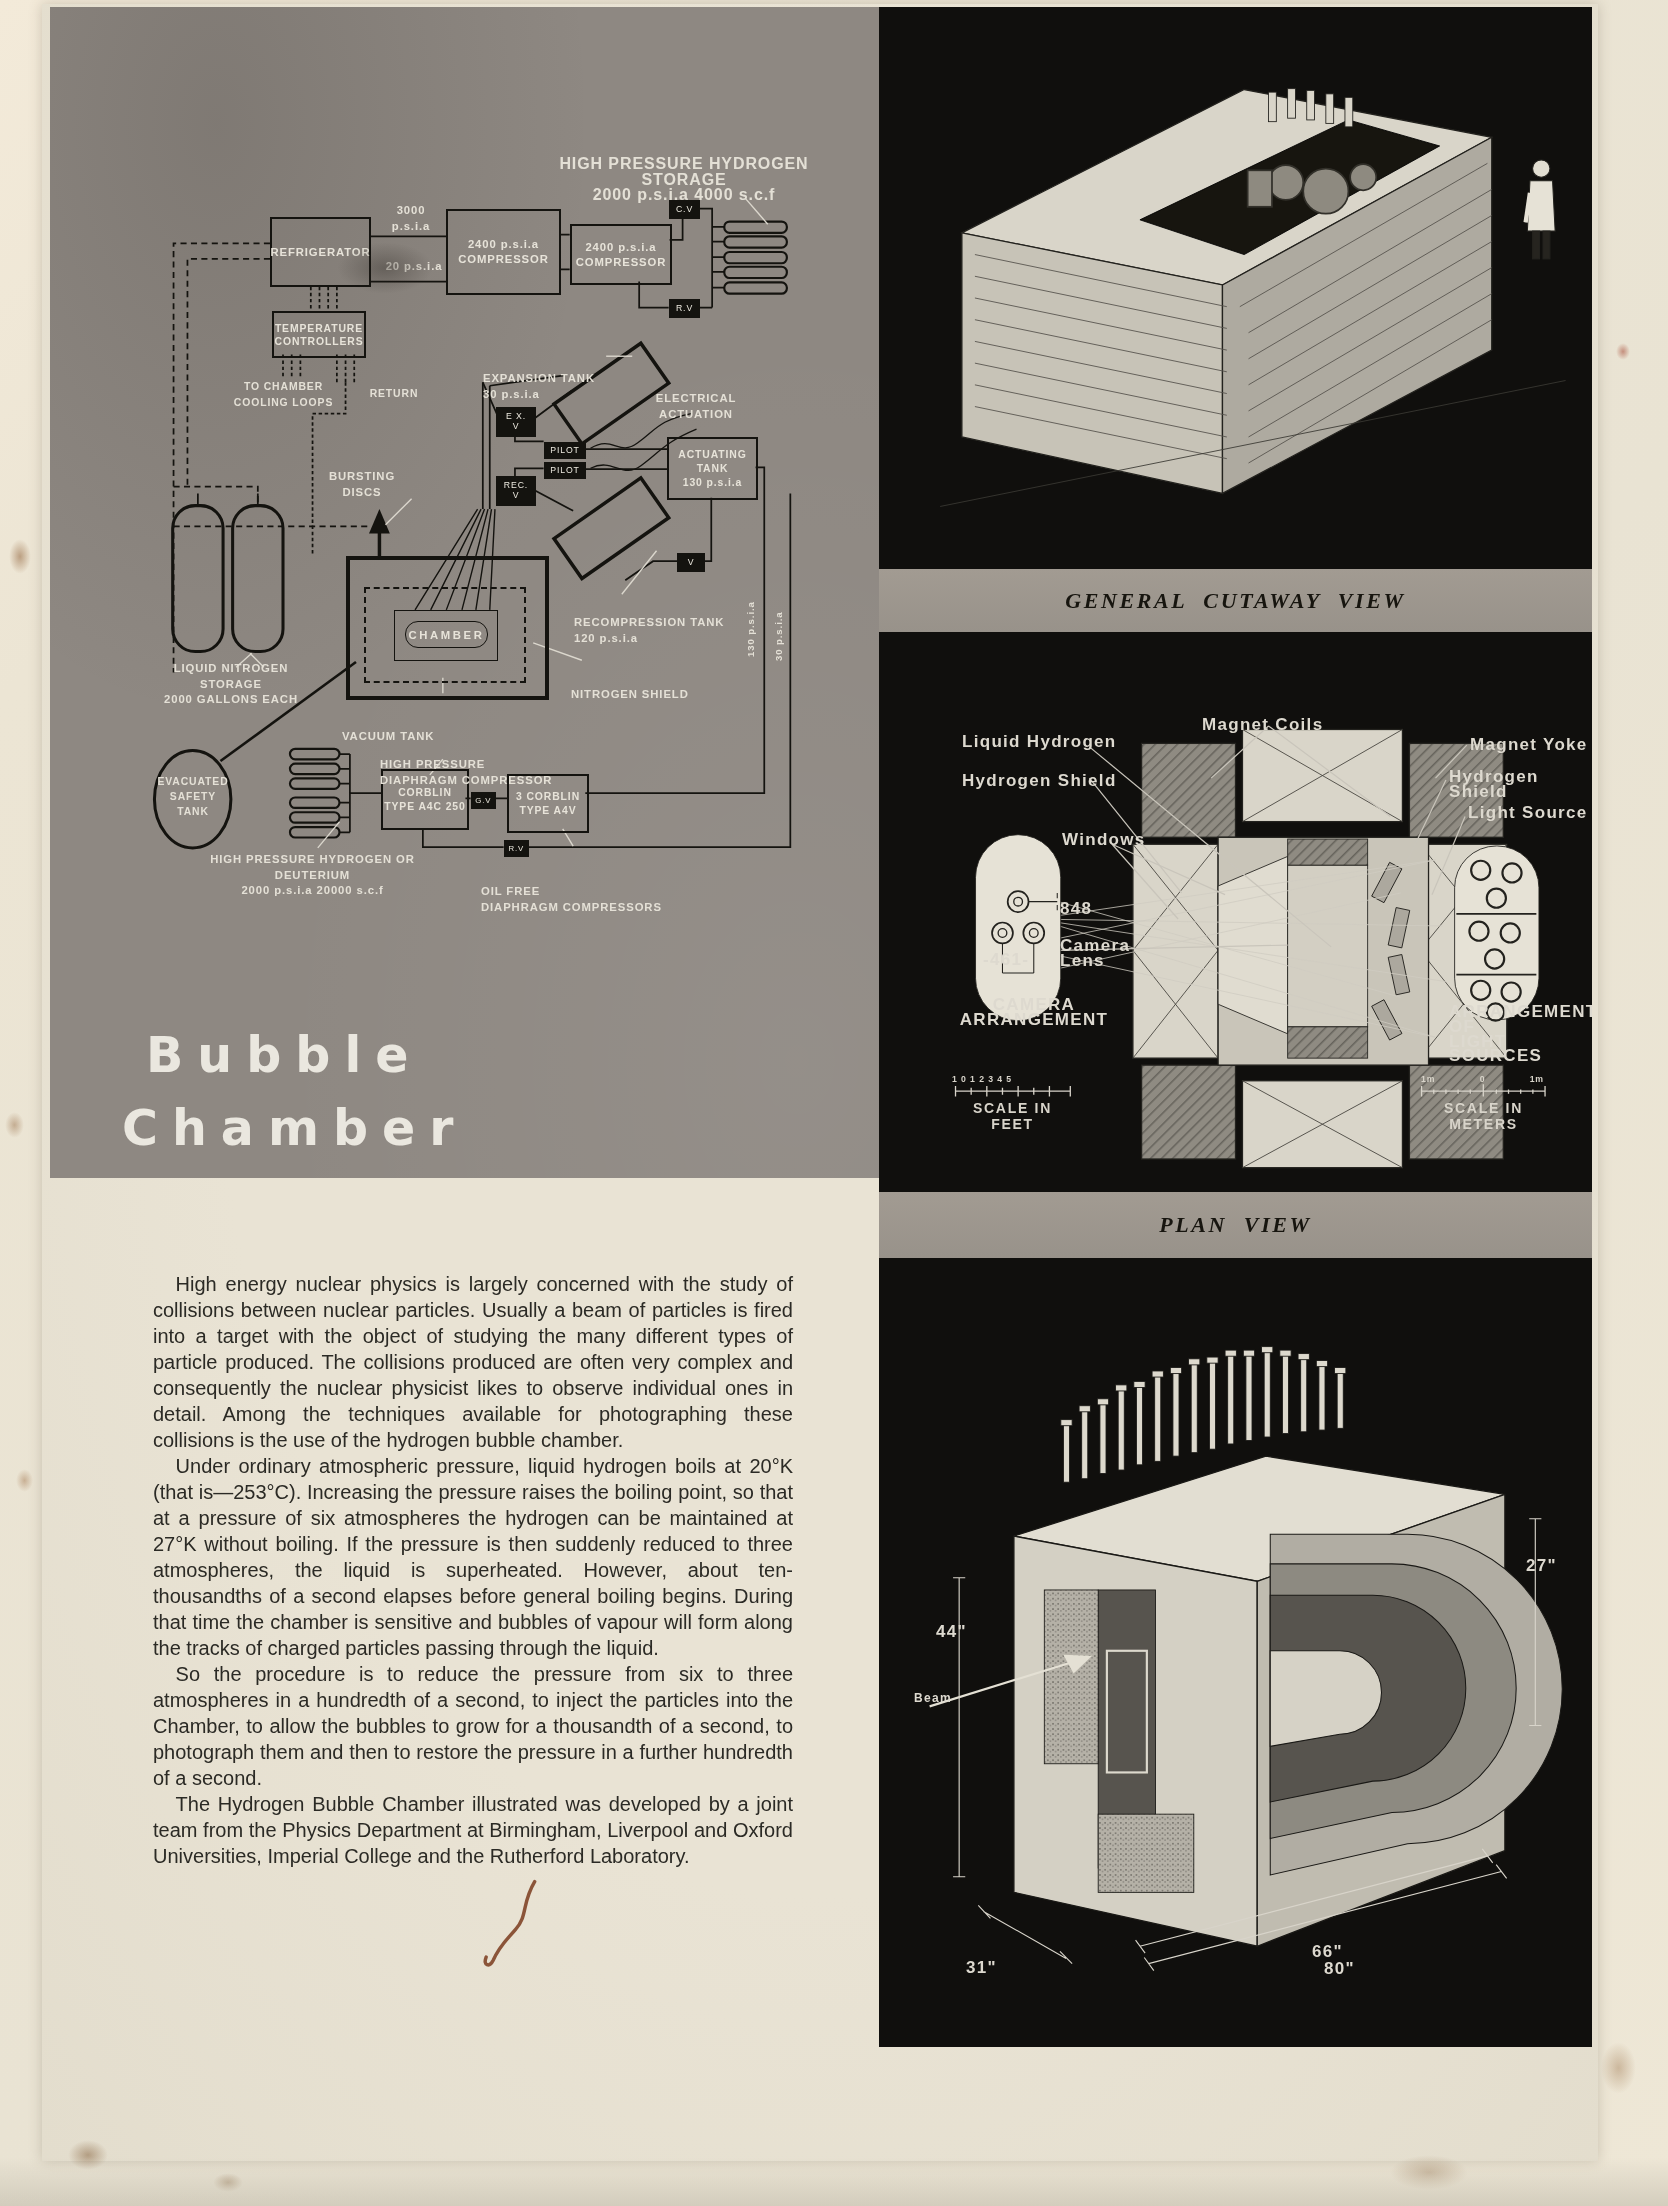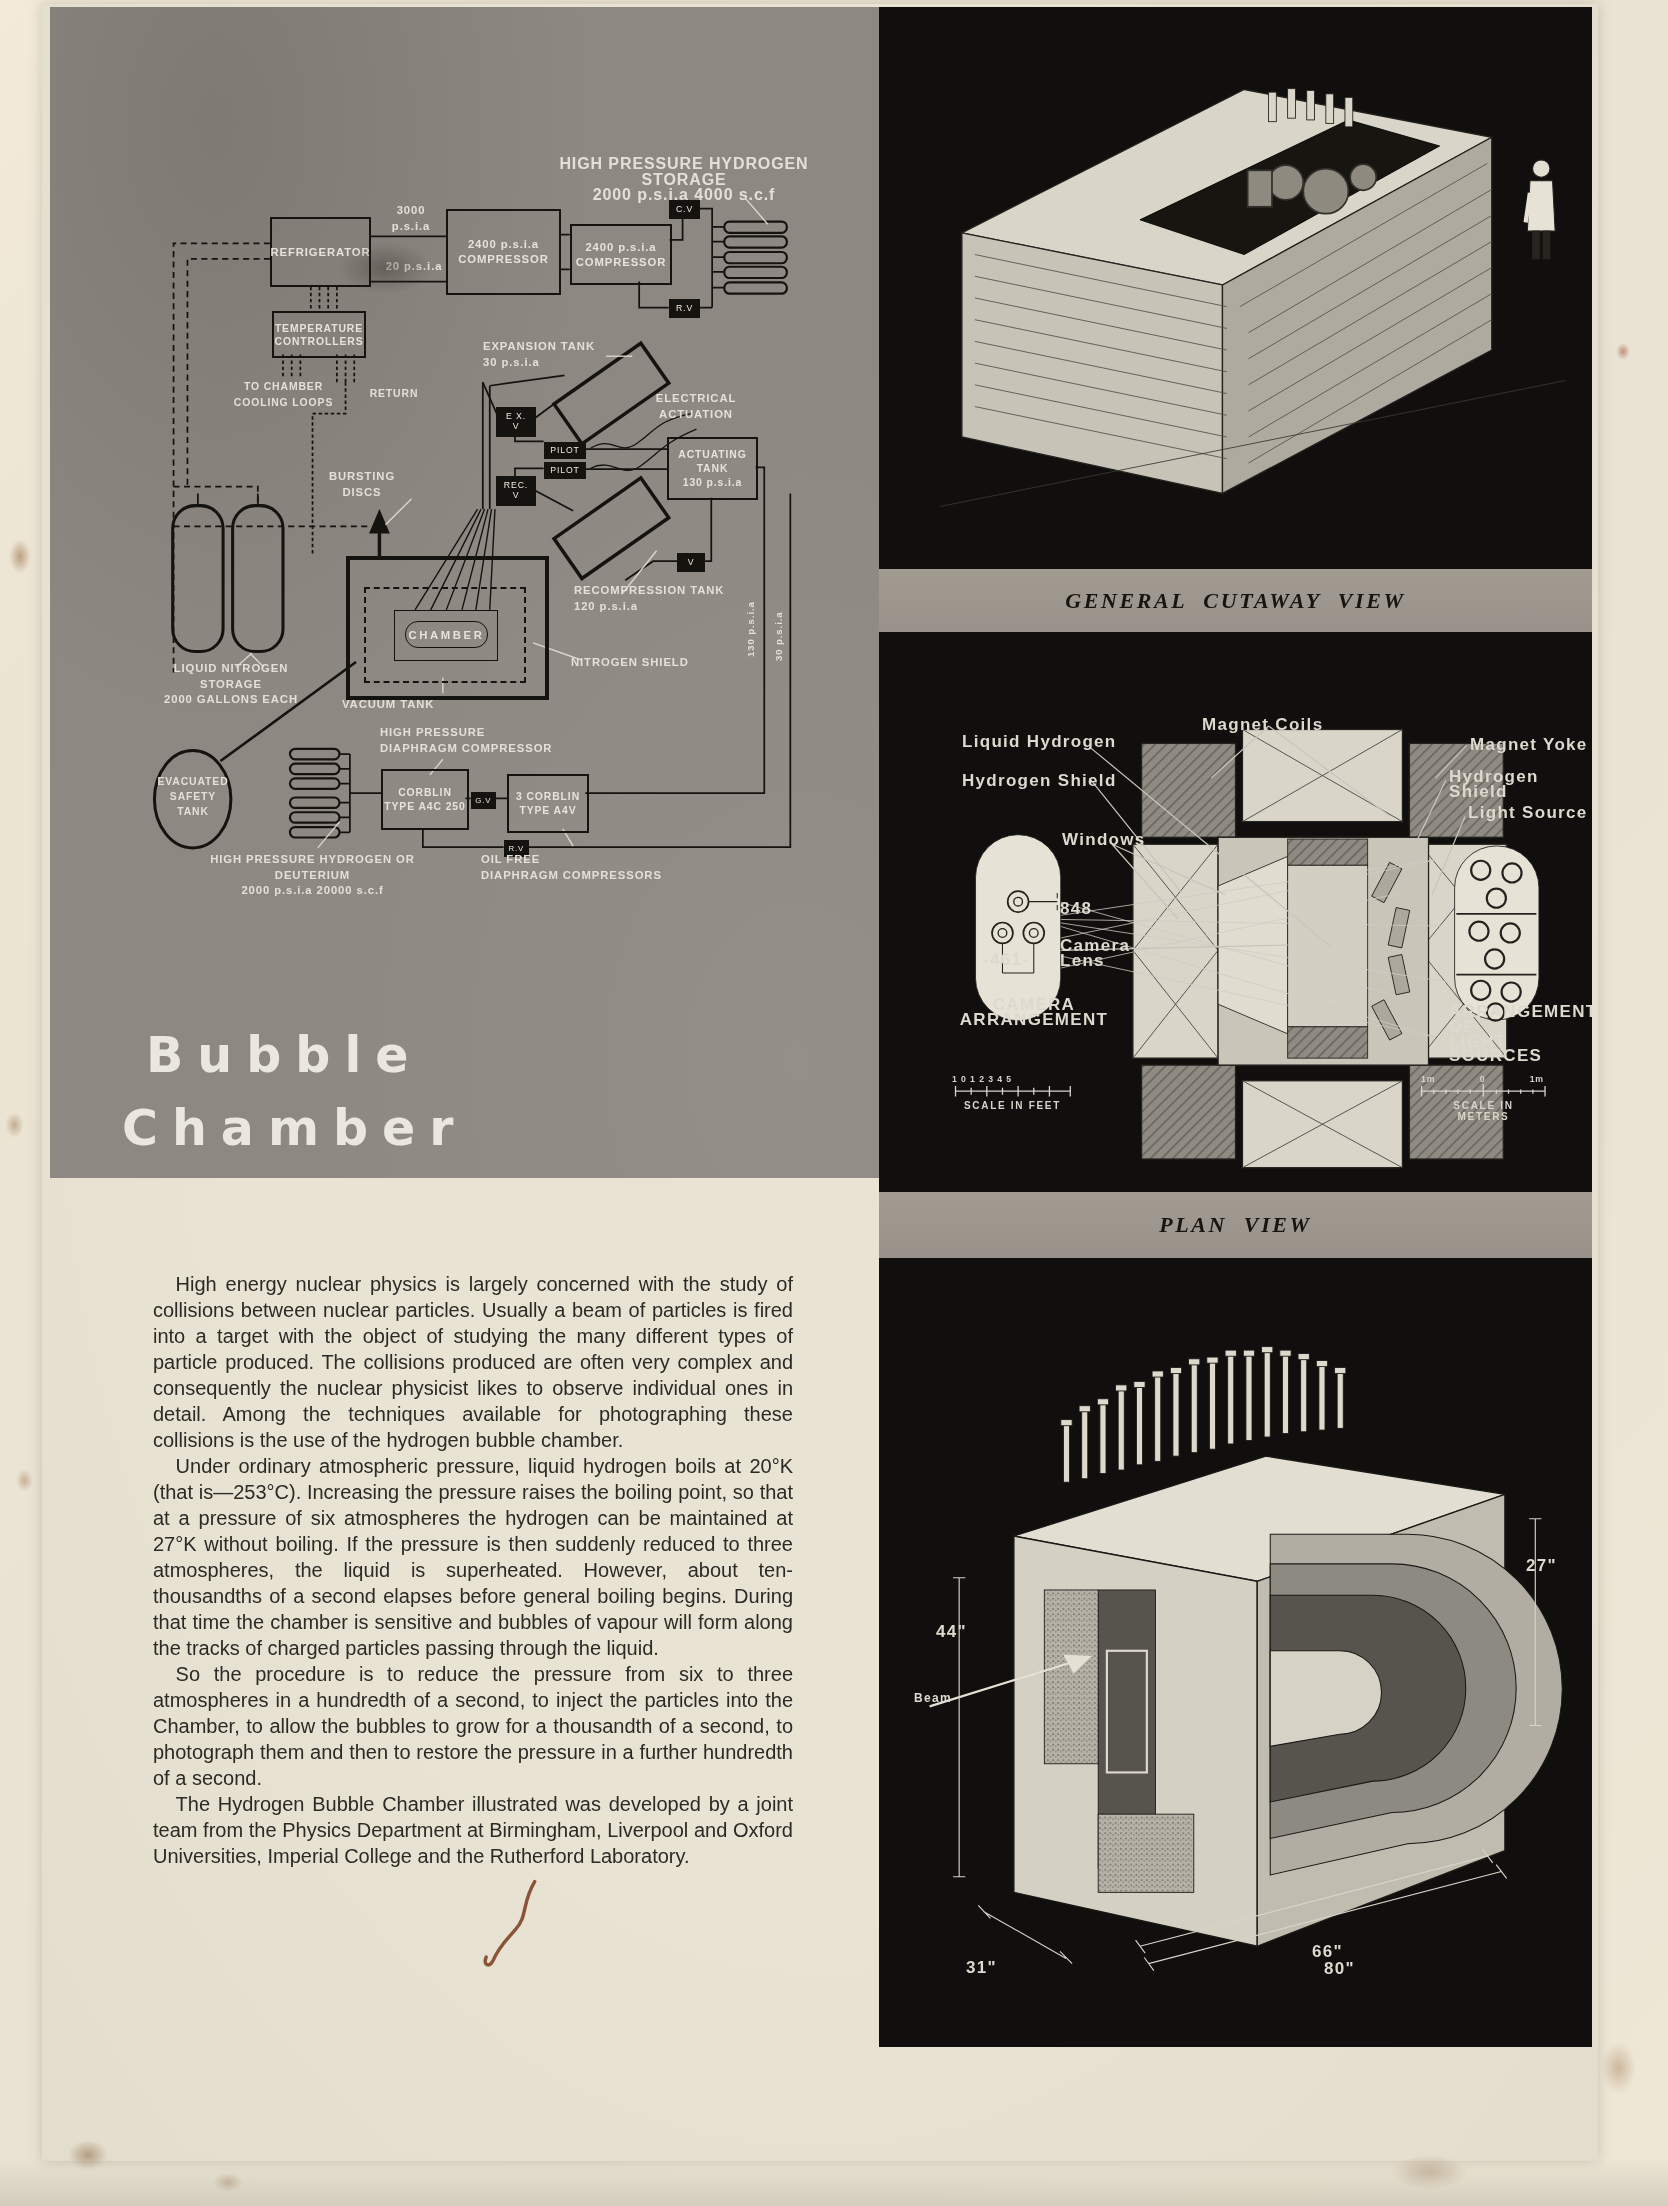--- a/index.html
+++ b/index.html
@@ -19,21 +19,21 @@
      radial-gradient(ellipse at 90% 90%,rgba(255,255,255,.06),rgba(0,0,0,0) 50%);}
   .flow-svg{position:absolute;left:0;top:0;}
   .fbox{position:absolute;border:2.6px solid #14130f;display:flex;align-items:center;justify-content:center;
         text-align:center;color:#e7e3d9;font-weight:bold;font-size:11.3px;line-height:14.8px;
         letter-spacing:0.9px;white-space:pre-line;}
   .kbox{position:absolute;background:#14130f;color:#ece9df;display:flex;align-items:center;justify-content:center;
         text-align:center;font-weight:normal;font-size:8.7px;line-height:9.6px;letter-spacing:0.9px;white-space:pre-line;
         border:1.7px solid #14130f;}
   .flbl{position:absolute;color:#e4e0d6;font-weight:bold;font-size:11.3px;line-height:15.6px;
         letter-spacing:0.9px;text-align:center;white-space:pre-line;}
-  .flbl.left{text-align:left;}
+  .flbl.left{text-align:left;margin-top:32px;}
   .vlbl{position:absolute;color:#e4e0d6;font-weight:bold;font-size:9.6px;letter-spacing:0.9px;
         transform-origin:left top;transform:rotate(-90deg);white-space:nowrap;}
   .chamber{position:absolute;border:1.7px solid #14130f;border-radius:13px;display:flex;align-items:center;
         justify-content:center;color:#e7e3d9;font-weight:bold;font-size:11.3px;letter-spacing:2.6px;}
   .title{position:absolute;left:96px;top:1012px;width:626px;color:#eae7df;
         font-family:"DejaVu Sans",sans-serif;font-weight:800;font-size:49px;line-height:73px;
         letter-spacing:14px;}
   .title .l2{margin-left:-24px;}
   
   .body-text{position:absolute;left:153px;top:1271px;width:640px;color:#2b2a25;
@@ -41,21 +41,21 @@
   .body-text p{margin:0;text-indent:22.6px;}
   
   .right-col{position:absolute;left:879px;top:7px;width:713px;height:2040px;background:#100f0d;overflow:hidden;}
   .band{position:absolute;left:0;width:713px;background:linear-gradient(180deg,#a29b92,#98928a);
         display:flex;align-items:center;justify-content:center;
         font-family:"Liberation Serif",serif;font-style:italic;font-weight:600;
         color:#17150f;font-size:22px;letter-spacing:2.6px;word-spacing:8.7px;}
   .rlbl{position:absolute;color:#ddd9cf;font-weight:bold;font-size:17px;line-height:14.8px;
         letter-spacing:1.3px;white-space:pre-line;}
   .rlbl.ctr{text-align:center;}
-  .scale-cap{position:absolute;color:#d8d4ca;font-weight:bold;font-size:10px;letter-spacing:1.7px;text-align:center;}
+  .scale-cap{position:absolute;color:#d8d4ca;font-weight:bold;font-size:14px;letter-spacing:1.7px;text-align:center;}
   .ticksrow{position:absolute;display:flex;justify-content:space-between;color:#d8d4ca;
         font-weight:bold;font-size:8.7px;letter-spacing:0.9px;}
   
   .stain{position:absolute;border-radius:50%;pointer-events:none;}
   .bottom-strip{position:absolute;left:0;bottom:0;width:1669px;height:50px;
         background:linear-gradient(0deg,#c8c2b2,rgba(200,194,178,0));opacity:.7;}
 </style>
 </head>
 <body>
 

